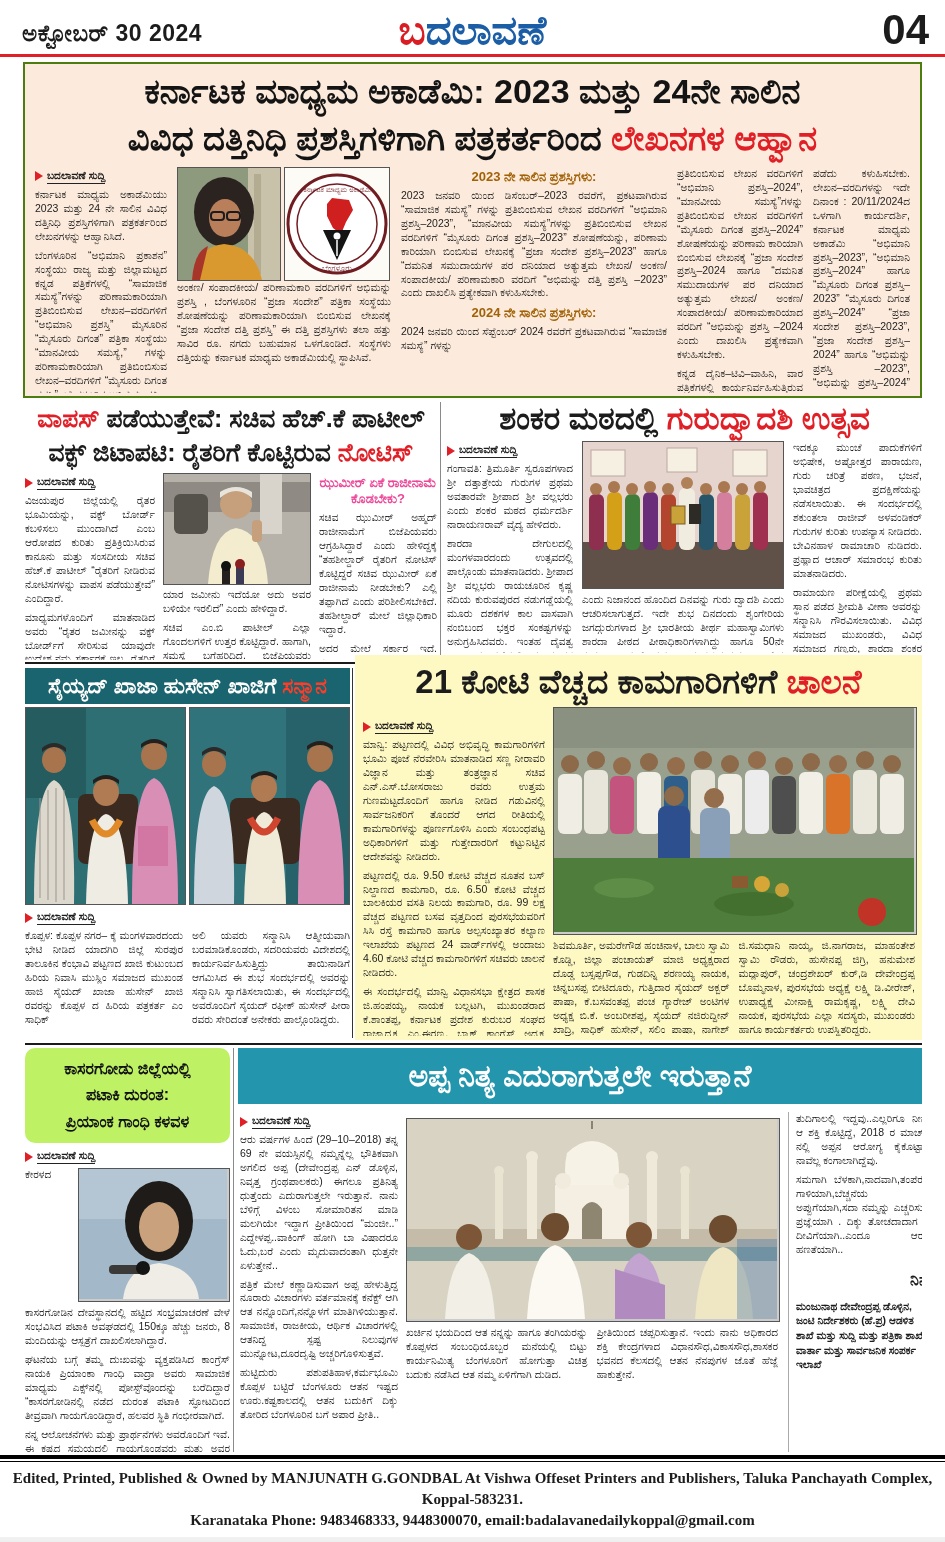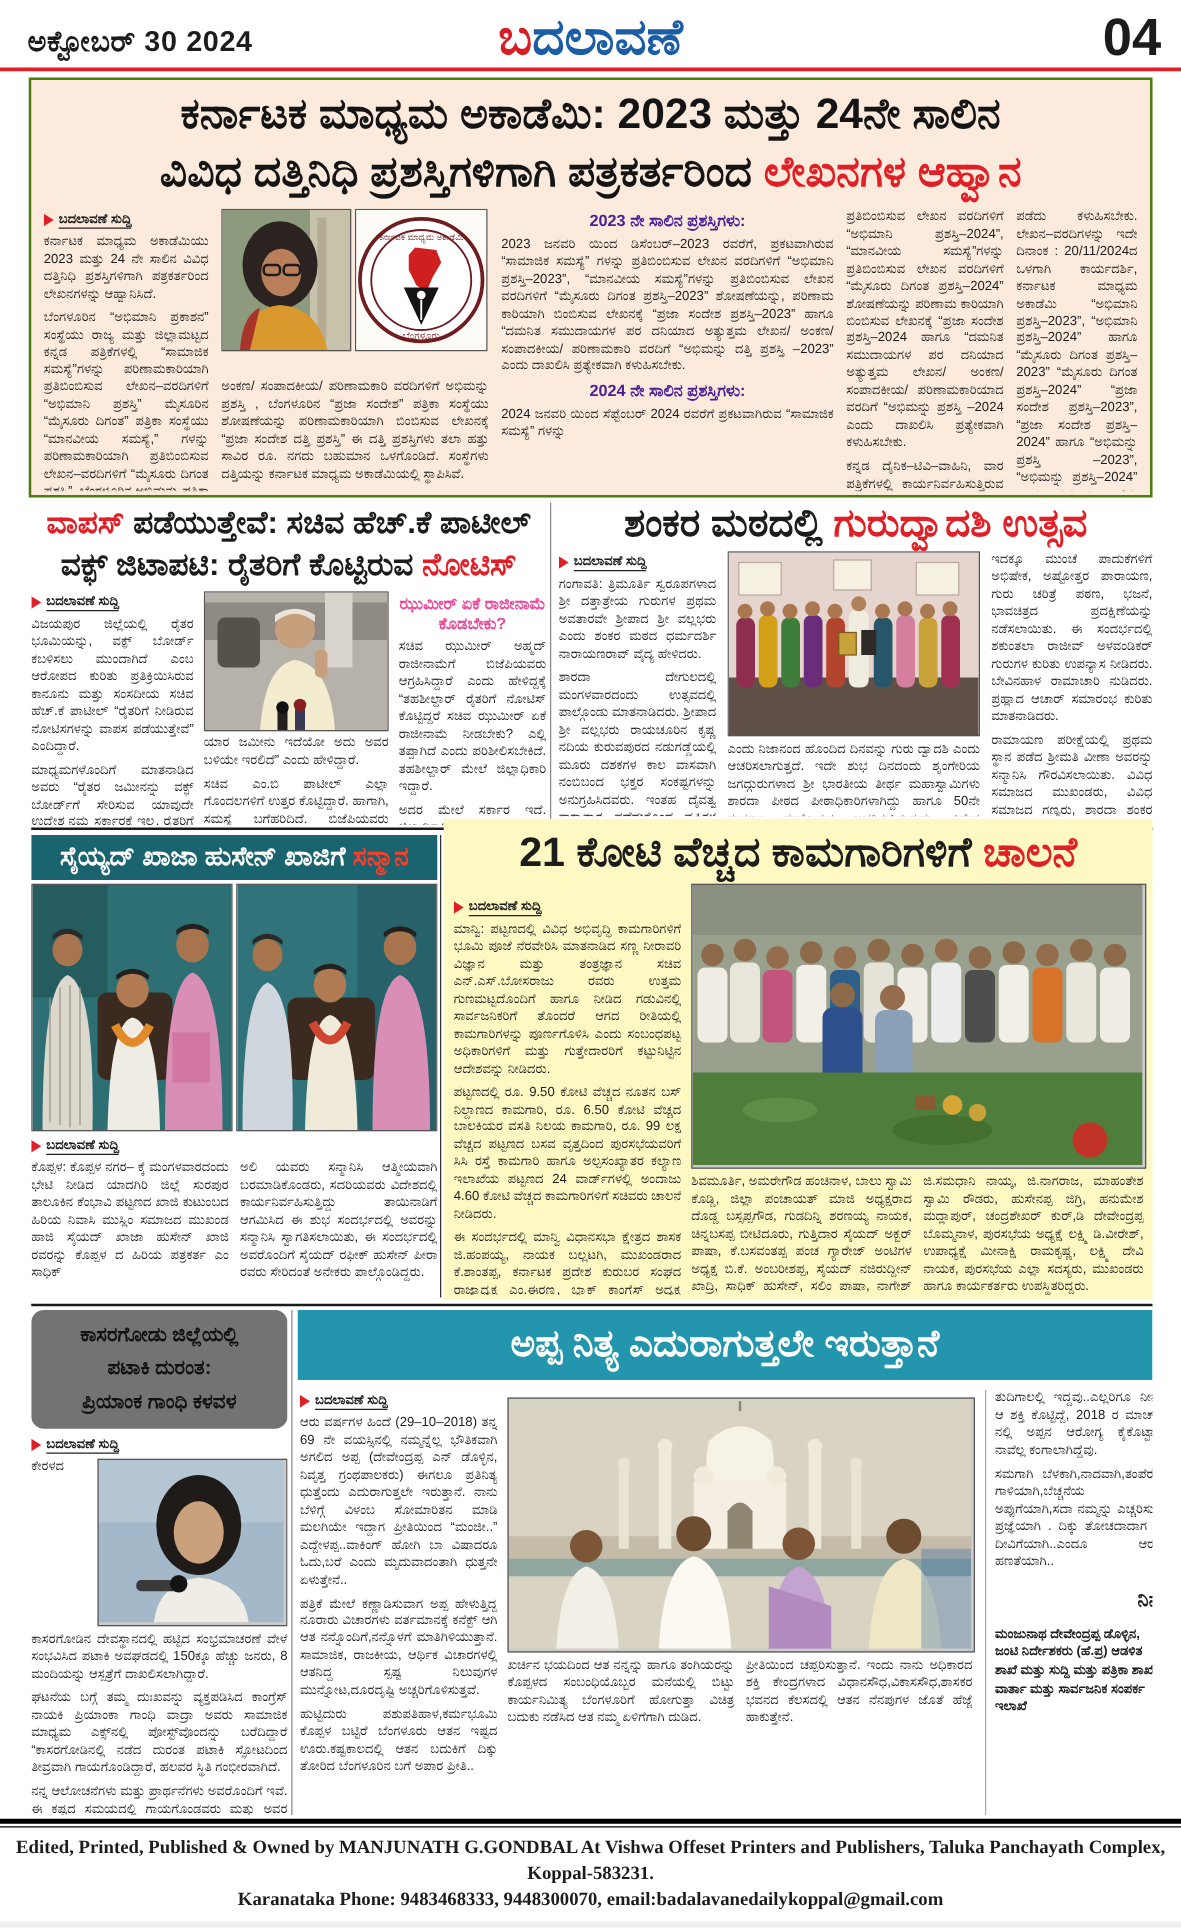--- a/index.html
+++ b/index.html
@@ -11,52 +11,52 @@
   .masthead{left:0;right:0;top:8px;text-align:center;font-size:40px;font-weight:800;}
   .m-red{color:#d91d24;} .m-blue{color:#1b5ea6;}
   .pagenum{right:16px;top:6px;font-size:42px;font-weight:600;}
   .red-rule{left:0;right:0;top:54px;height:3px;background:#e01f26;}
   
   .byline{font-size:10.5px;font-weight:700;margin:2px 0 4px 0;display:flex;align-items:center;gap:4px;}
   .byline .bl{border-bottom:1px solid #222;padding-bottom:1px;}
   .arr{width:0;height:0;border-left:8px solid #e01f26;border-top:5px solid transparent;border-bottom:5px solid transparent;display:inline-block;}
   p{margin:0 0 5px 0;font-size:10.5px;line-height:1.33;text-align:justify;}
   p::first-line{}
-  .subhead{font-weight:800;text-align:center;font-size:13px;color:#4c1d95;margin:2px 0 4px 0;}
+  .subhead{font-weight:800;text-align:center;font-size:13px;color:#a16207;margin:2px 0 4px 0;}
   .photo{border:1px solid #555;background:#ccc;overflow:hidden;}
   .col{overflow:hidden;}
   .vrule{width:1px;background:#8a8a8a;}
   .hrule{height:2px;background:#1a1a1a;}
   .red{color:#e01f26;}
   
   #lead{left:23px;top:62px;width:899px;height:336px;background:#fcebdc;border:2px solid #4d7c0f;box-sizing:border-box;padding:4px 10px;overflow:hidden;}
   #lead .hl{text-align:center;font-size:34px;font-weight:800;line-height:1.38;color:#141414;}
   #lead .grid{margin-top:5px;display:grid;grid-template-columns:132px 214px 266px 126px 1fr;column-gap:10px;height:226px;overflow:hidden;}
-  .lead-images{display:flex;gap:3px;margin-bottom:22px;}
+  .lead-images{display:flex;gap:3px;margin-bottom:0;}
   
   #wakf{left:25px;top:402px;width:412px;height:258px;overflow:hidden;}
   #wakf .hl{text-align:center;font-size:25px;font-weight:800;line-height:1.34;}
   #wakf .grid{display:grid;grid-template-columns:130px 148px 1fr;column-gap:8px;margin-top:4px;height:200px;overflow:hidden;}
   #shankara{left:447px;top:400px;width:475px;height:260px;overflow:hidden;}
   #shankara .hl{text-align:center;font-size:31px;font-weight:800;line-height:1.2;}
   #shankara .grid{display:grid;grid-template-columns:126px 202px 1fr;column-gap:9px;margin-top:4px;height:212px;overflow:hidden;}
   
   #syed{left:25px;top:668px;width:325px;height:370px;overflow:hidden;}
   .teal-banner{background:#19646e;color:#fff;text-align:center;font-weight:800;}
   #syed .teal-banner{font-size:21px;line-height:36px;height:36px;}
   #syed .photos{display:flex;gap:3px;margin-top:3px;}
   #syed .grid{display:grid;grid-template-columns:1fr 1fr;column-gap:9px;margin-top:2px;height:118px;overflow:hidden;}
   #crore{left:355px;top:655px;width:567px;height:385px;background:#fef9c3;overflow:hidden;}
   #crore .hl{text-align:center;font-size:33px;font-weight:800;padding-top:8px;}
   #crore .c1{position:absolute;left:8px;top:62px;width:182px;bottom:4px;overflow:hidden;}
   #crore .ph{position:absolute;left:198px;top:52px;width:362px;height:226px;}
   #crore .under{position:absolute;left:198px;top:284px;width:362px;bottom:4px;display:grid;grid-template-columns:1fr 1fr;column-gap:9px;overflow:hidden;}
   
   #priyanka{left:25px;top:1048px;width:205px;height:404px;overflow:hidden;}
-  .yellow-box{background:#737373;border-radius:10px;padding:8px 4px;text-align:center;font-weight:800;font-size:16px;line-height:1.65;color:#111;}
+  .yellow-box{background:#bef264;border-radius:10px;padding:8px 4px;text-align:center;font-weight:800;font-size:16px;line-height:1.65;color:#111;}
   #priyanka .ph{float:right;width:150px;height:132px;margin:0 0 4px 6px;}
   #appa{left:238px;top:1048px;width:684px;height:404px;overflow:hidden;}
   #appa .teal-banner{font-size:30px;height:56px;line-height:56px;background:#2396ad;}
   #appa .c1{position:absolute;left:2px;top:64px;width:158px;bottom:0;overflow:hidden;}
   #appa .ph{position:absolute;left:168px;top:70px;width:372px;height:202px;}
   #appa .under{position:absolute;left:168px;top:278px;width:372px;bottom:0;display:grid;grid-template-columns:1fr 1fr;column-gap:9px;overflow:hidden;}
   #appa .cr{position:absolute;left:550px;top:64px;width:134px;bottom:0;border-left:1px solid #aaa;padding-left:7px;overflow:hidden;}
   .signature{font-weight:800;font-size:10.5px;line-height:1.4;margin-top:10px;}
   .sig-you{text-align:right;font-weight:800;font-size:16px;margin-top:14px;}
   

